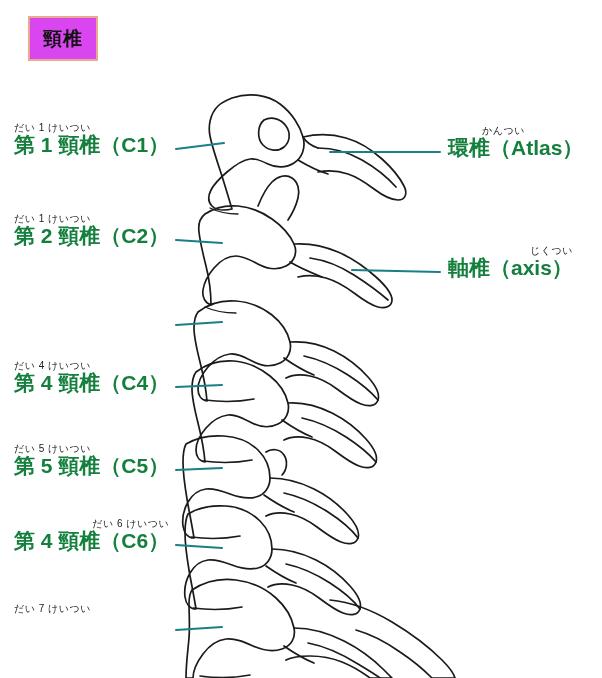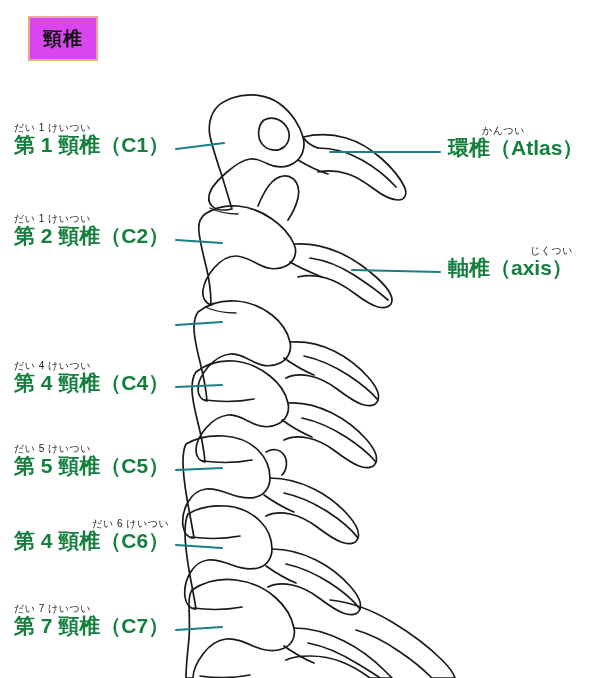--- a/index.html
+++ b/index.html
@@ -235,21 +235,20 @@
   <div class="label left" style="left:14px; top:443px;">
     <span class="ruby">だい 5 けいつい</span>
     <span class="main">第 5 頸椎（C5）</span>
   </div>
   <div class="label left" style="left:14px; top:518px;text-align:right;">
     <span class="ruby">だい 6 けいつい</span>
     <span class="main">第 4 頸椎（C6）</span>
   </div>
   <div class="label left" style="left:14px; top:603px;">
     <span class="ruby">だい 7 けいつい</span>
-    <span class="main">第 7 頸椎（C7）</span>
   </div>
 
   <div class="label right" style="left:448px; top:125px;">
     <span class="ruby">かんつい</span>
     <span class="main">環椎（Atlas）</span>
   </div>
   <div class="label right" style="left:448px; top:245px;text-align:right;">
     <span class="ruby">じくつい</span>
     <span class="main">軸椎（axis）</span>
   </div>

